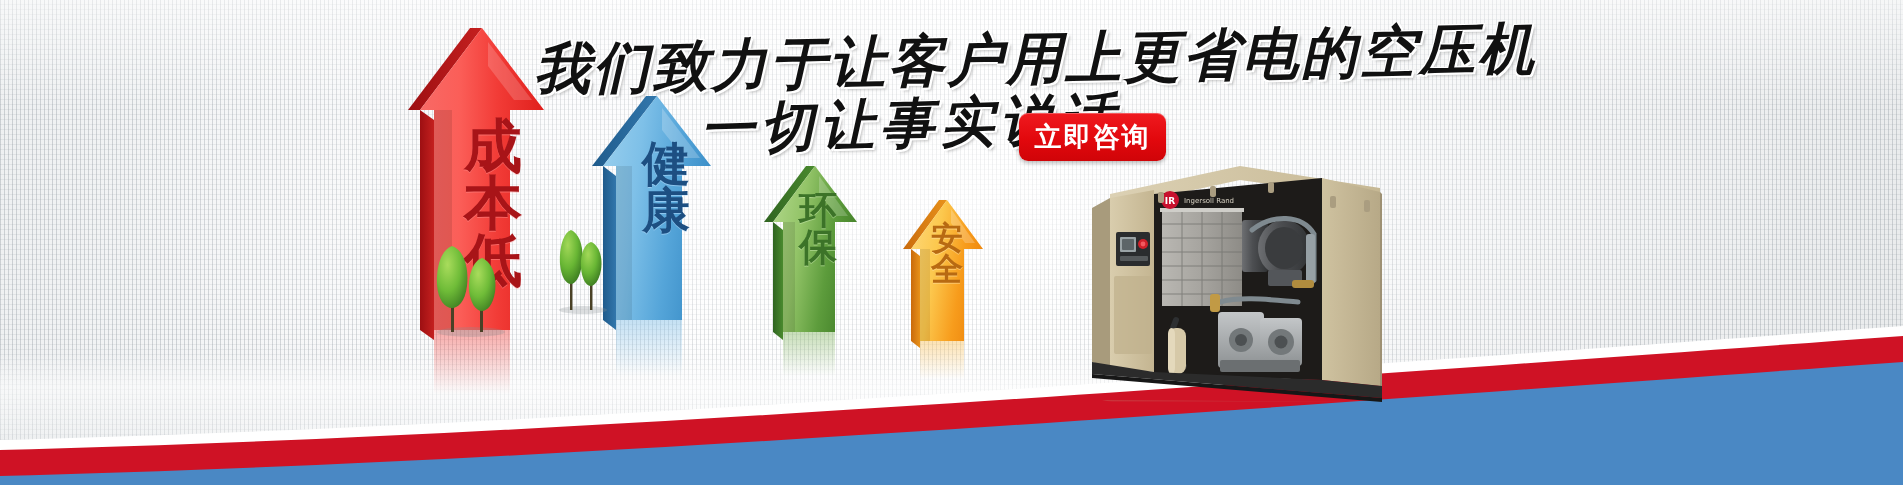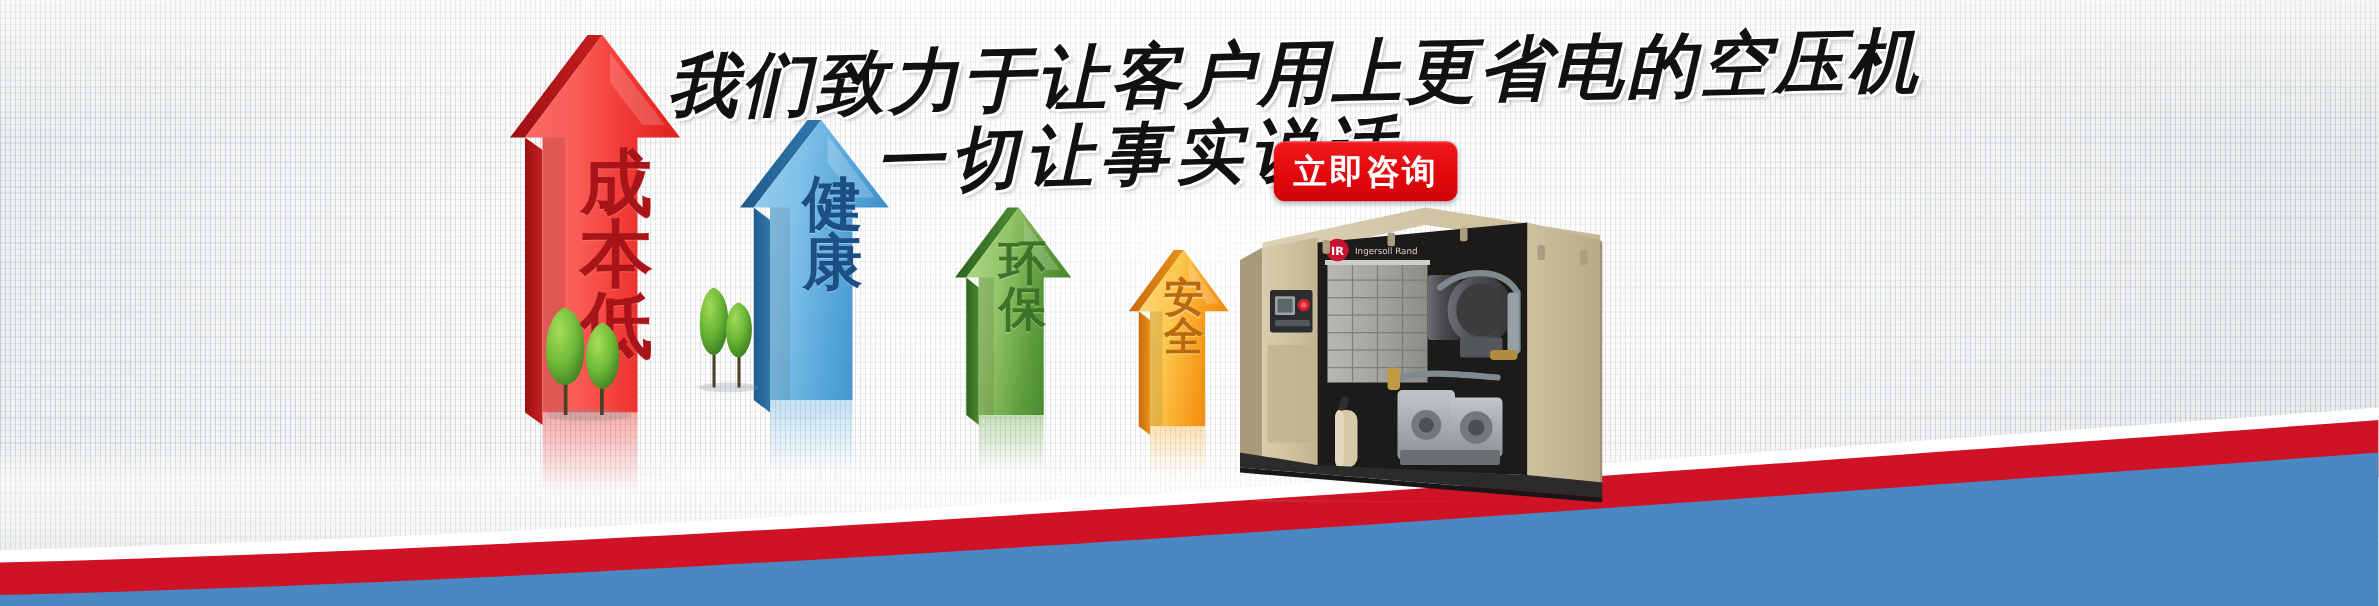--- a/index.html
+++ b/index.html
@@ -118,21 +118,21 @@
     font-weight:bold;
     font-size:27px;
     letter-spacing:2px;
     display:flex;align-items:center;justify-content:center;
     cursor:pointer;
     padding:0;
     margin-top:12px;
   }
 
   
-  .machine{position:absolute;left:992px;top:152px;}
+  .machine{position:absolute;left:1092px;top:152px;}
   .machine svg{display:block;}
 </style>
 </head>
 <body>
 
 <div class="banner">
 
   <div class="bg-paper"></div>
   <div class="bg-vignette"></div>
   <div class="bg-floor"></div>

